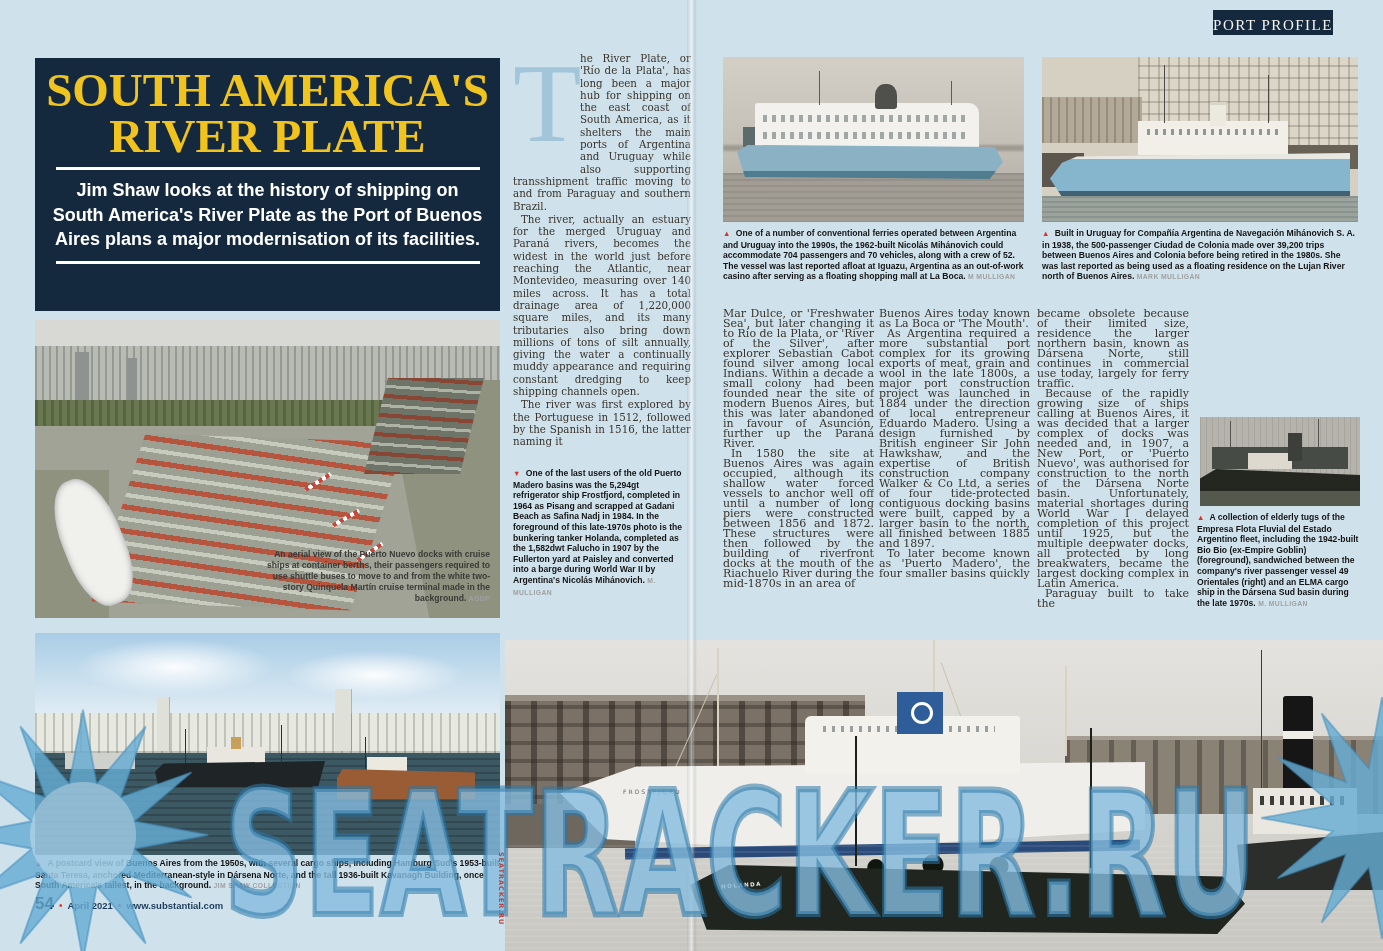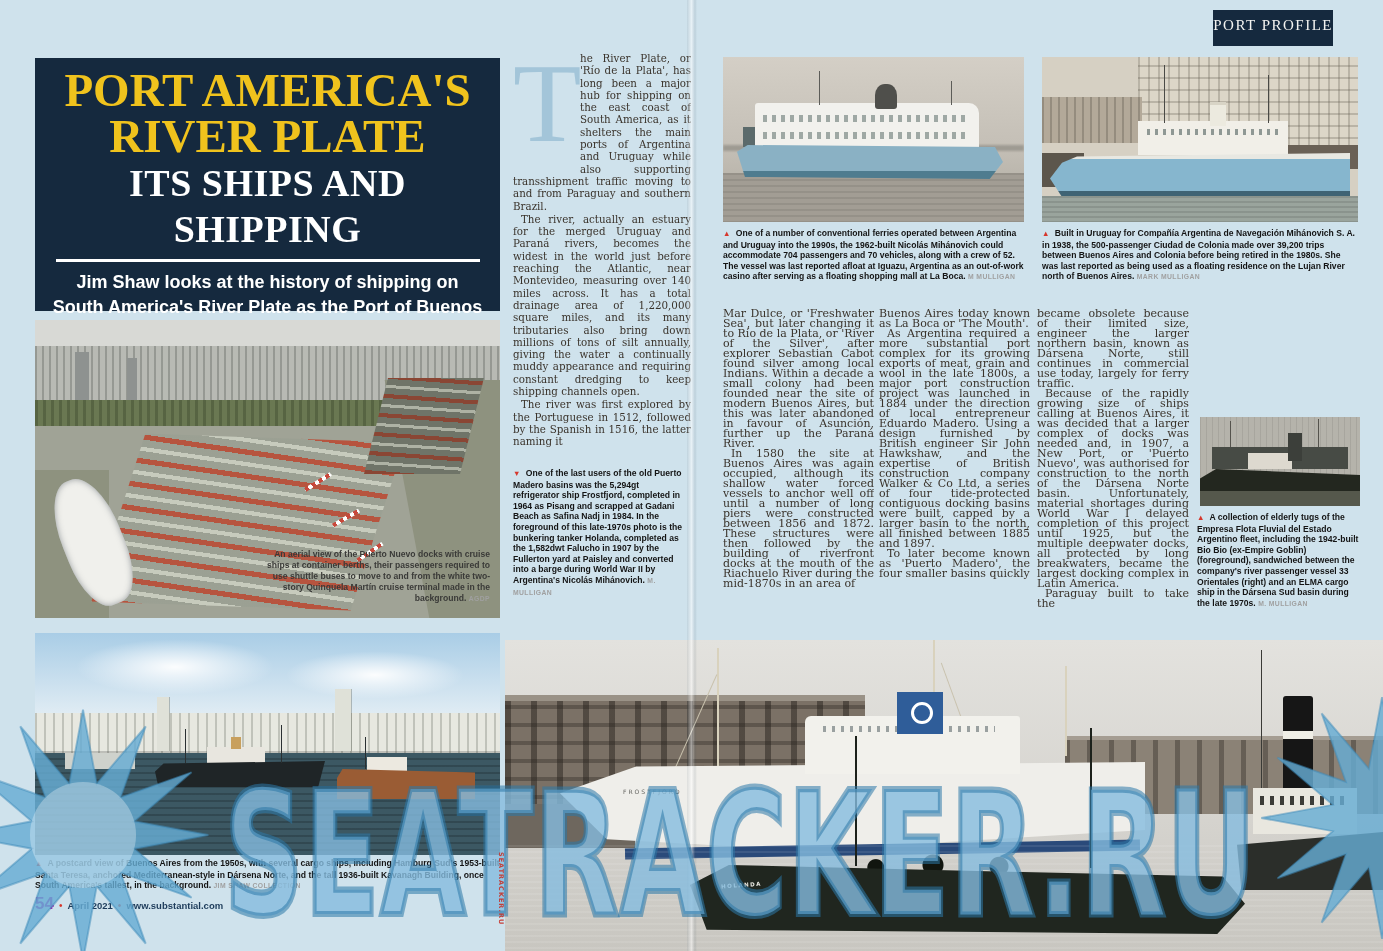--- a/index.html
+++ b/index.html
@@ -1,21 +1,21 @@
 <!DOCTYPE html>
 <html><head>
 <meta charset="utf-8">
 <style>
   html,body{margin:0;padding:0;background:#9fb6c4;}
   .spread{position:relative;width:1383px;height:951px;background:#cfe2ec;overflow:hidden;
           font-family:"Liberation Sans",sans-serif;}
   .abs{position:absolute;}
   
-  .tag{left:1213px;top:10px;width:120px;height:36px;background:#15293e;color:#f3f3f0;
-       font:15px/30px "Liberation Serif",serif;letter-spacing:1.5px;text-align:right;}
+  .tag{left:1213px;top:10px;width:120px;height:25px;background:#15293e;color:#f3f3f0;
+       font:15px/30px "Liberation Serif",serif;letter-spacing:1.5px;text-align:center;}
   
   .title-block{left:35px;top:58px;width:465px;height:253px;background:#15293e;}
   .t1{margin:10px 0 0;font:bold 47px/45px "Liberation Serif",serif;color:#f0c31d;text-align:center;}
   .t2{margin:0;font:bold 47px/47px "Liberation Serif",serif;color:#f0c31d;text-align:center;}
   .t3{margin:0;font:bold 38px/46px "Liberation Serif",serif;color:#ffffff;text-align:center;letter-spacing:.5px;}
   .rule{width:424px;height:3px;background:#ffffff;margin:7px auto 6px;}
   .standfirst{margin:0;font:bold 18px/24.5px "Liberation Sans",sans-serif;color:#ffffff;text-align:center;padding:2px 14px;}
   
   .intro-col{left:513px;top:52px;width:178px;height:412px;color:#3a332b;
              font-family:"DejaVu Serif",serif;font-size:10.3px;line-height:12.3px;text-align:justify;overflow:hidden;}
@@ -34,21 +34,21 @@
   .cap{font:bold 8.6px/10.6px "Liberation Sans",sans-serif;color:#141414;margin:0;}
   .cap .mk{color:#d6372c;font-size:7.5px;margin-right:3px;}
   .credit{color:#a0a0a0;font-weight:bold;font-size:6.8px;letter-spacing:.4px;}
   .cap-frostfjord{left:513px;top:468px;width:173px;}
   .cap-ferry{left:723px;top:228px;width:303px;}
   .cap-colonia{left:1042px;top:228px;width:316px;}
   .cap-tugs{left:1197px;top:512px;width:163px;}
   .cap-postcard{left:35px;top:858px;width:472px;}
   
   .footer-left{left:35px;top:894px;display:flex;align-items:baseline;gap:5px;}
-  .footer-left .folio{font:bold 17px "Liberation Sans",sans-serif;color:#a21caf;}
+  .footer-left .folio{font:bold 17px "Liberation Sans",sans-serif;color:#0f172a;}
   .dot{color:#d6372c;font-size:10px;}
   .footer-left .meta{font:bold 9.5px "Liberation Sans",sans-serif;color:#1d3b5a;}
   
   .photo{overflow:hidden;}
   
   .photo-aerial{left:35px;top:320px;width:465px;height:298px;background:#a0a396;}
   .a-sky{left:0;top:0;width:100%;height:28px;background:#d8d9d5;}
   .a-city{left:0;top:26px;width:100%;height:56px;background:#b8bab4;
           background-image:repeating-linear-gradient(90deg,rgba(70,75,70,.30) 0 2px,transparent 2px 7px);}
   .a-tower{background:#8e9290;}
@@ -170,23 +170,22 @@
       background:linear-gradient(90deg,rgba(60,80,95,.10),rgba(255,255,255,.5) 45%,rgba(60,80,95,.12) 80%,transparent);}
 </style>
 </head>
 <body>
 
 <div class="spread">
 
   <div class="abs tag">PORT PROFILE</div>
 
   <div class="abs title-block">
-    <div class="t1">PORT AMERICA'S</div>
+    <div class="t1">SOUTH AMERICA'S</div>
     <div class="t2">RIVER PLATE</div>
-    <div class="t3">ITS SHIPS AND SHIPPING</div>
     <div class="rule"></div>
     <p class="standfirst">Jim Shaw looks at the history of shipping on South America's River Plate as the Port of Buenos Aires plans a major modernisation of its facilities.</p>
     <div class="rule"></div>
   </div>
 
   <div class="abs photo photo-aerial">
     <div class="abs a-sky"></div>
     <div class="abs a-city"></div>
     <div class="abs a-tower" style="left:40px;top:32px;width:14px;height:50px;"></div>
     <div class="abs a-tower" style="left:92px;top:38px;width:10px;height:44px;"></div>
@@ -288,37 +287,37 @@
   <div class="abs bodycol col1">
     <p>Mar Dulce, or 'Freshwater Sea', but later changing it to Río de la Plata, or 'River of the Silver', after explorer Sebastian Cabot found silver among local Indians. Within a decade a small colony had been founded near the site of modern Buenos Aires, but this was later abandoned in favour of Asunción, further up the Paraná River.</p>
     <p>In 1580 the site at Buenos Aires was again occupied, although its shallow water forced vessels to anchor well off until a number of long piers were constructed between 1856 and 1872. These structures were then followed by the building of riverfront docks at the mouth of the Riachuelo River during the mid-1870s in an area of</p>
   </div>
   <div class="abs bodycol col2">
     <p>Buenos Aires today known as La Boca or 'The Mouth'.</p>
     <p>As Argentina required a more substantial port complex for its growing exports of meat, grain and wool in the late 1800s, a major port construction project was launched in 1884 under the direction of local entrepreneur Eduardo Madero. Using a design furnished by British engineer Sir John Hawkshaw, and the expertise of British construction company Walker &amp; Co Ltd, a series of four tide-protected contiguous docking basins were built, capped by a larger basin to the north, all finished between 1885 and 1897.</p>
     <p>To later become known as 'Puerto Madero', the four smaller basins quickly</p>
   </div>
   <div class="abs bodycol col3">
-    <p>became obsolete because of their limited size, engineer the larger northern basin, known as Dársena Norte, still continues in commercial use today, largely for ferry traffic.</p>
+    <p>became obsolete because of their limited size, residence the larger northern basin, known as Dársena Norte, still continues in commercial use today, largely for ferry traffic.</p>
     <p>Because of the rapidly growing size of ships calling at Buenos Aires, it was decided that a larger complex of docks was needed and, in 1907, a New Port, or 'Puerto Nuevo', was authorised for construction to the north of the Dársena Norte basin. Unfortunately, material shortages during World War I delayed completion of this project until 1925, but the multiple deepwater docks, all protected by long breakwaters, became the largest docking complex in Latin America.</p>
     <p>Paraguay built to take the</p>
   </div>
 
   <div class="abs photo photo-tugs">
     <div class="abs t-mast" style="left:30px;top:4px;height:30px;"></div>
     <div class="abs t-mast" style="left:118px;top:2px;height:34px;"></div>
     <div class="abs t-back"></div>
     <div class="abs t-house"></div>
     <div class="abs t-funnel"></div>
     <div class="abs t-front"></div>
     <div class="abs t-water"></div>
   </div>
   <p class="abs cap cap-tugs">
     <span class="mk">▲</span>
-    <span>A collection of elderly tugs of the Empresa Flota Fluvial del Estado Argentino fleet, including the 1942-built Bio Bio (ex-Empire Goblin) (foreground), sandwiched between the company's river passenger vessel 33 Orientales (right) and an ELMA cargo ship in the Dársena Sud basin during the late 1970s.</span>
+    <span>A collection of elderly tugs of the Empresa Flota Fluvial del Estado Argentino fleet, including the 1942-built Bio Bio (ex-Empire Goblin) (foreground), sandwiched between the company's river passenger vessel 49 Orientales (right) and an ELMA cargo ship in the Dársena Sud basin during the late 1970s.</span>
     <span class="credit">M. MULLIGAN</span>
   </p>
 
   <div class="abs photo photo-main">
     <div class="abs m-wh-l"></div>
     <div class="abs m-wh-r"></div>
     <div class="abs m-quay"></div>
     <div class="abs m-mast" style="left:212px;top:8px;height:120px;"></div>
     <div class="abs m-mast" style="left:428px;top:0;height:80px;"></div>
     <div class="abs m-mast" style="left:560px;top:26px;height:90px;"></div>

